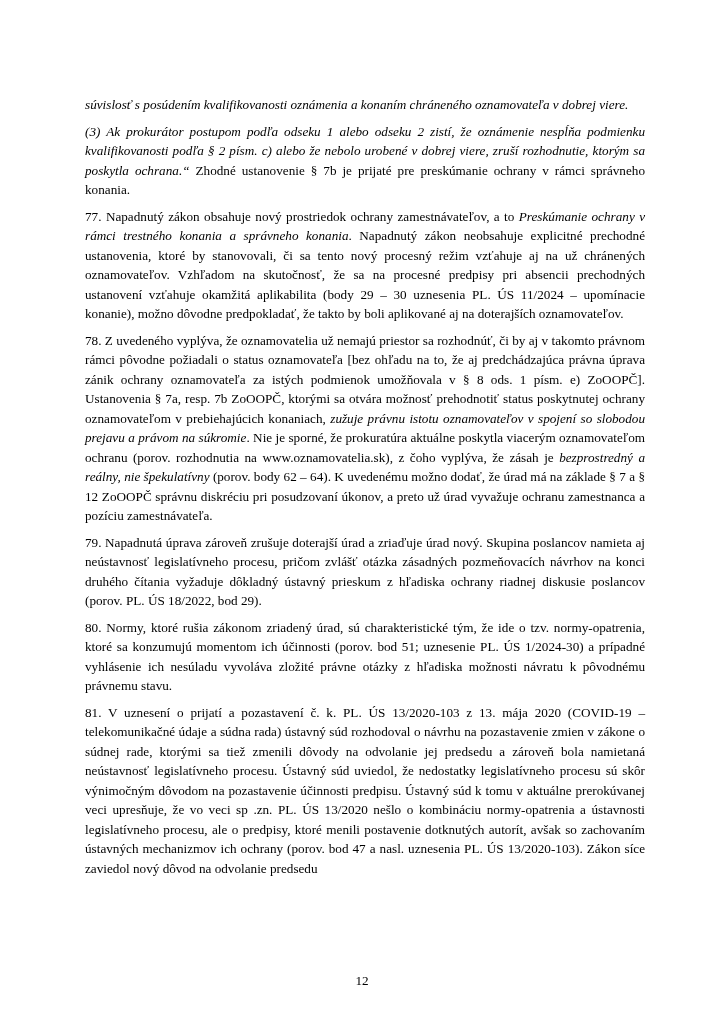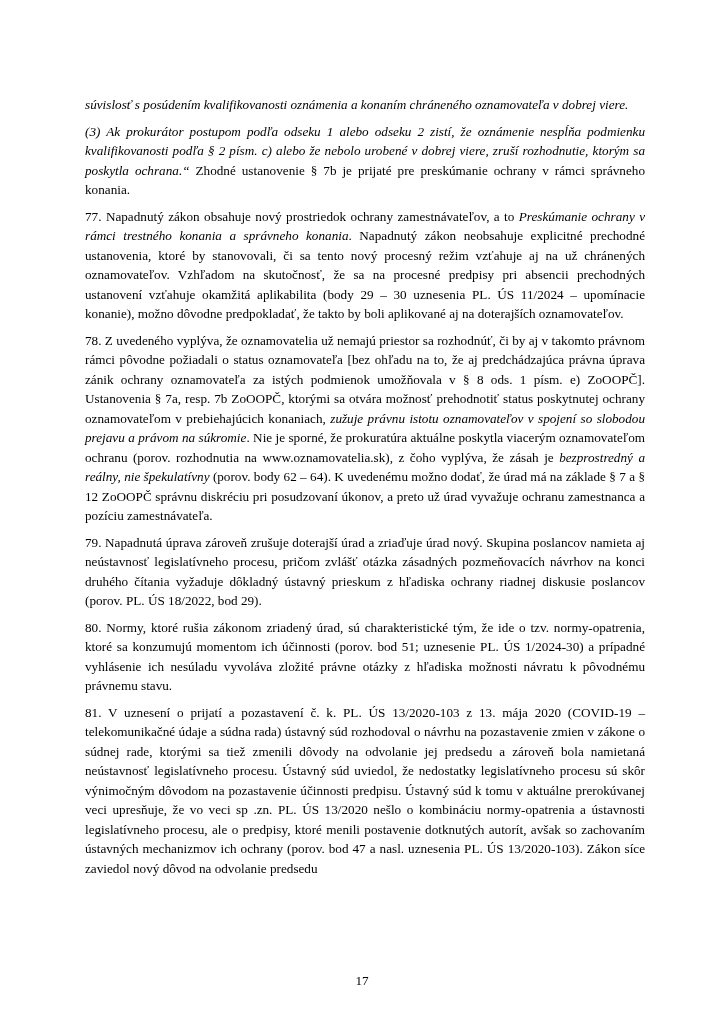--- a/index.html
+++ b/index.html
@@ -44,14 +44,14 @@
 <div class="page">
   <div class="doc-body">
       <p class="para"><span class="it">súvislosť s posúdením kvalifikovanosti oznámenia a konaním chráneného oznamovateľa v dobrej viere.</span></p>
       <p class="para"><span class="it">(3) Ak prokurátor postupom podľa odseku 1 alebo odseku 2 zistí, že oznámenie nespĺňa podmienku kvalifikovanosti podľa § 2 písm. c) alebo že nebolo urobené v dobrej viere, zruší rozhodnutie, ktorým sa poskytla ochrana.“</span><span> Zhodné ustanovenie § 7b je prijaté pre preskúmanie ochrany v rámci správneho konania.</span></p>
       <p class="para"><span>77. Napadnutý zákon obsahuje nový prostriedok ochrany zamestnávateľov, a to </span><span class="it">Preskúmanie ochrany v rámci trestného konania a správneho konania</span><span>. Napadnutý zákon neobsahuje explicitné prechodné ustanovenia, ktoré by stanovovali, či sa tento nový procesný režim vzťahuje aj na už chránených oznamovateľov. Vzhľadom na skutočnosť, že sa na procesné predpisy pri absencii prechodných ustanovení vzťahuje okamžitá aplikabilita (body 29 – 30 uznesenia PL. ÚS 11/2024 – upomínacie konanie), možno dôvodne predpokladať, že takto by boli aplikované aj na doterajších oznamovateľov.</span></p>
       <p class="para"><span>78. Z uvedeného vyplýva, že oznamovatelia už nemajú priestor sa rozhodnúť, či by aj v takomto právnom rámci pôvodne požiadali o status oznamovateľa [bez ohľadu na to, že aj predchádzajúca právna úprava zánik ochrany oznamovateľa za istých podmienok umožňovala v § 8 ods. 1 písm. e) ZoOOPČ]. Ustanovenia § 7a, resp. 7b ZoOOPČ, ktorými sa otvára možnosť prehodnotiť status poskytnutej ochrany oznamovateľom v prebiehajúcich konaniach, </span><span class="it">zužuje právnu istotu oznamovateľov v spojení so slobodou prejavu a právom na súkromie</span><span>. Nie je sporné, že prokuratúra aktuálne poskytla viacerým oznamovateľom ochranu (porov. rozhodnutia na www.oznamovatelia.sk), z čoho vyplýva, že zásah je </span><span class="it">bezprostredný a reálny, nie špekulatívny</span><span> (porov. body 62 – 64). K uvedenému možno dodať, že úrad má na základe § 7 a § 12 ZoOOPČ správnu diskréciu pri posudzovaní úkonov, a preto už úrad vyvažuje ochranu zamestnanca a pozíciu zamestnávateľa.</span></p>
       <p class="para"><span>79. Napadnutá úprava zároveň zrušuje doterajší úrad a zriaďuje úrad nový. Skupina poslancov namieta aj neústavnosť legislatívneho procesu, pričom zvlášť otázka zásadných pozmeňovacích návrhov na konci druhého čítania vyžaduje dôkladný ústavný prieskum z hľadiska ochrany riadnej diskusie poslancov (porov. PL. ÚS 18/2022, bod 29).</span></p>
       <p class="para"><span>80. Normy, ktoré rušia zákonom zriadený úrad, sú charakteristické tým, že ide o tzv. normy-opatrenia, ktoré sa konzumujú momentom ich účinnosti (porov. bod 51; uznesenie PL. ÚS 1/2024-30) a prípadné vyhlásenie ich nesúladu vyvoláva zložité právne otázky z hľadiska možnosti návratu k pôvodnému právnemu stavu.</span></p>
       <p class="para"><span>81. V uznesení o prijatí a pozastavení č. k. PL. ÚS 13/2020-103 z 13. mája 2020 (COVID-19 – telekomunikačné údaje a súdna rada) ústavný súd rozhodoval o návrhu na pozastavenie zmien v zákone o súdnej rade, ktorými sa tiež zmenili dôvody na odvolanie jej predsedu a zároveň bola namietaná neústavnosť legislatívneho procesu. Ústavný súd uviedol, že nedostatky legislatívneho procesu sú skôr výnimočným dôvodom na pozastavenie účinnosti predpisu. Ústavný súd k tomu v aktuálne prerokúvanej veci upresňuje, že vo veci sp .zn. PL. ÚS 13/2020 nešlo o kombináciu normy-opatrenia a ústavnosti legislatívneho procesu, ale o predpisy, ktoré menili postavenie dotknutých autorít, avšak so zachovaním ústavných mechanizmov ich ochrany (porov. bod 47 a nasl. uznesenia PL. ÚS 13/2020-103). Zákon síce zaviedol nový dôvod na odvolanie predsedu</span></p>
     </div>
-  <div class="page-number">17</div>
+  <div class="page-number">12</div>
 </div>
 
 </body></html>

